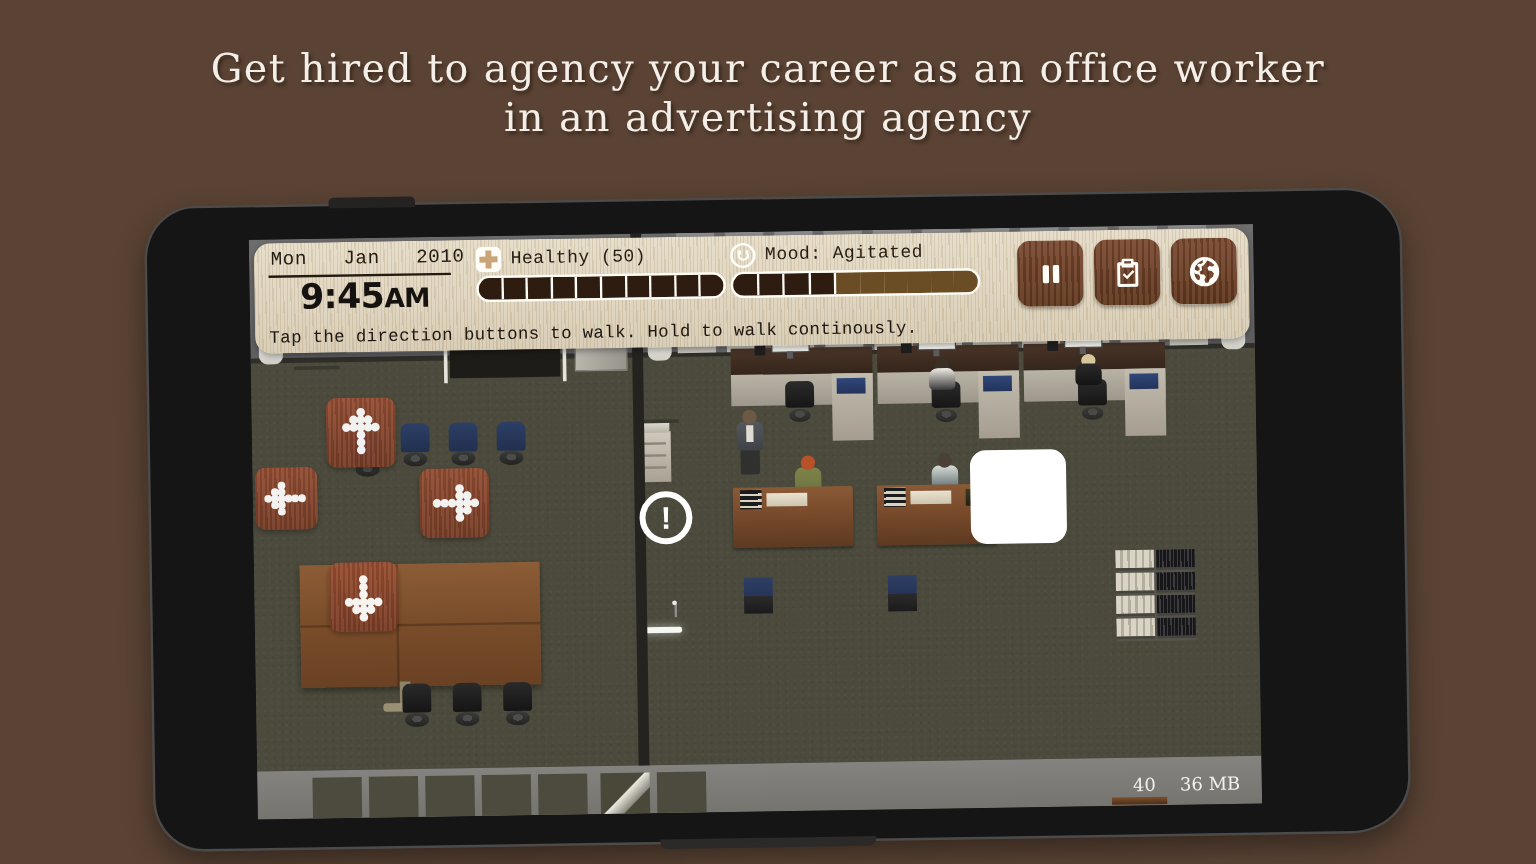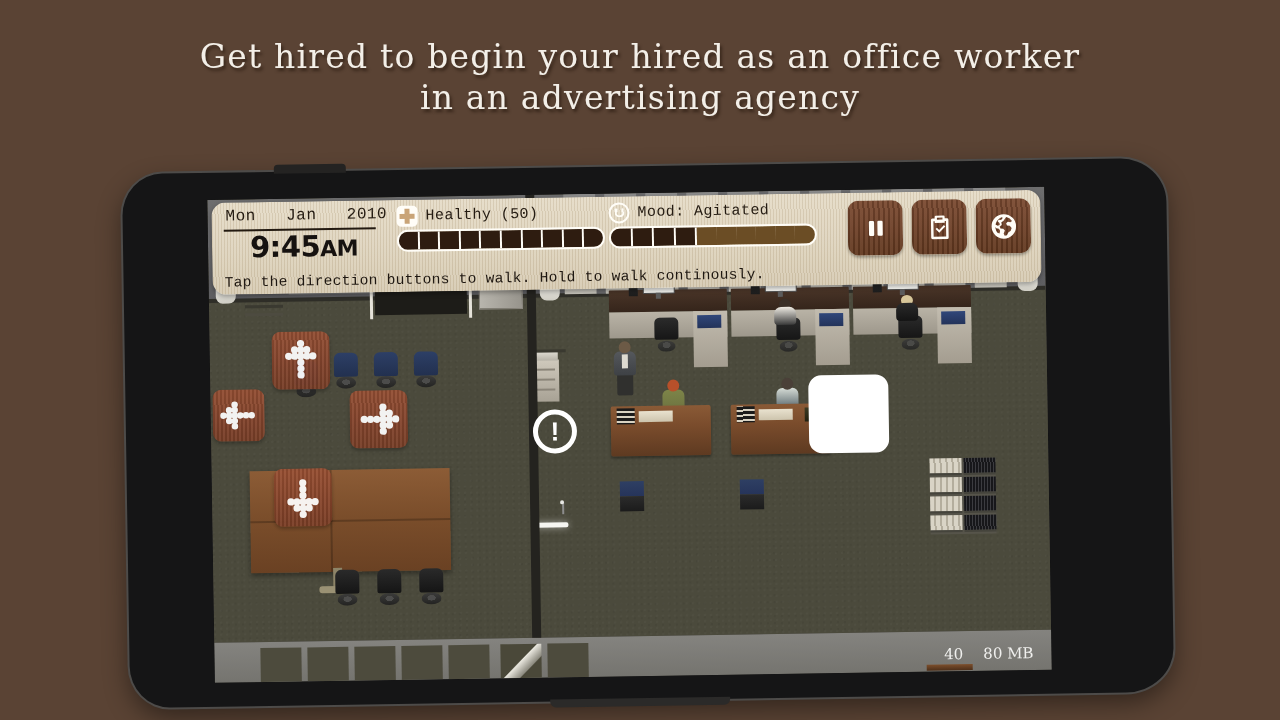--- a/index.html
+++ b/index.html
@@ -489,21 +489,21 @@
     font-family: "DejaVu Serif", "Liberation Serif", serif;
     font-size: 15px;
     display: flex; gap: 20px;
   }
 </style>
 </head>
 <body>
 
 <div id="root">
 
-  <div class="headline">Get hired to begin your hired as an office worker
+  <div class="headline">Get hired to agency your career as an office worker
 in an advertising agency</div>
 
   <div class="phone">
     <div class="phone-topnub"></div>
     <div class="phone-bottomnub"></div>
     <div class="speaker"></div>
 
     <div class="screen">
 
       <div class="world">
@@ -900,18 +900,18 @@
               <path d="M12 2.2A9.8 9.8 0 1 0 21.8 12 9.81 9.81 0 0 0 12 2.2zm-1.1 2.2v1.6l-1.4.9-1.5-.3-.9 1.2 1.5 1.4.2 1.7-1.6.5-1.9-1.1-.6.9 1.2 2.2 2.2.4.9 1.6-.5 2.3-1.6-.6A8.1 8.1 0 0 1 10.9 4.4zm3.1.2a8.12 8.12 0 0 1 4.6 3.1l-1.3 1-2.1-.4-1.3 1.2.6 1.8 2.3.3 1.4 1.7-.7 2.2-2 1.4-1.1 2.3-1.8.4-.8-2 1-2.2-1.3-1.5-2.3-.2-.5-1.7 1.7-1.2-.3-2.1 1.6-1.1z"></path>
             </svg>
           </div>
         </div>
 
         <div class="hud-tip">Tap the direction buttons to walk. Hold to walk continously.</div>
       </div>
 
       <div class="perf">
         <span>40</span>
-        <span>80 MB</span>
+        <span>36 MB</span>
       </div>
 
     </div>
   </div>
 </div>
 
 </body></html>

